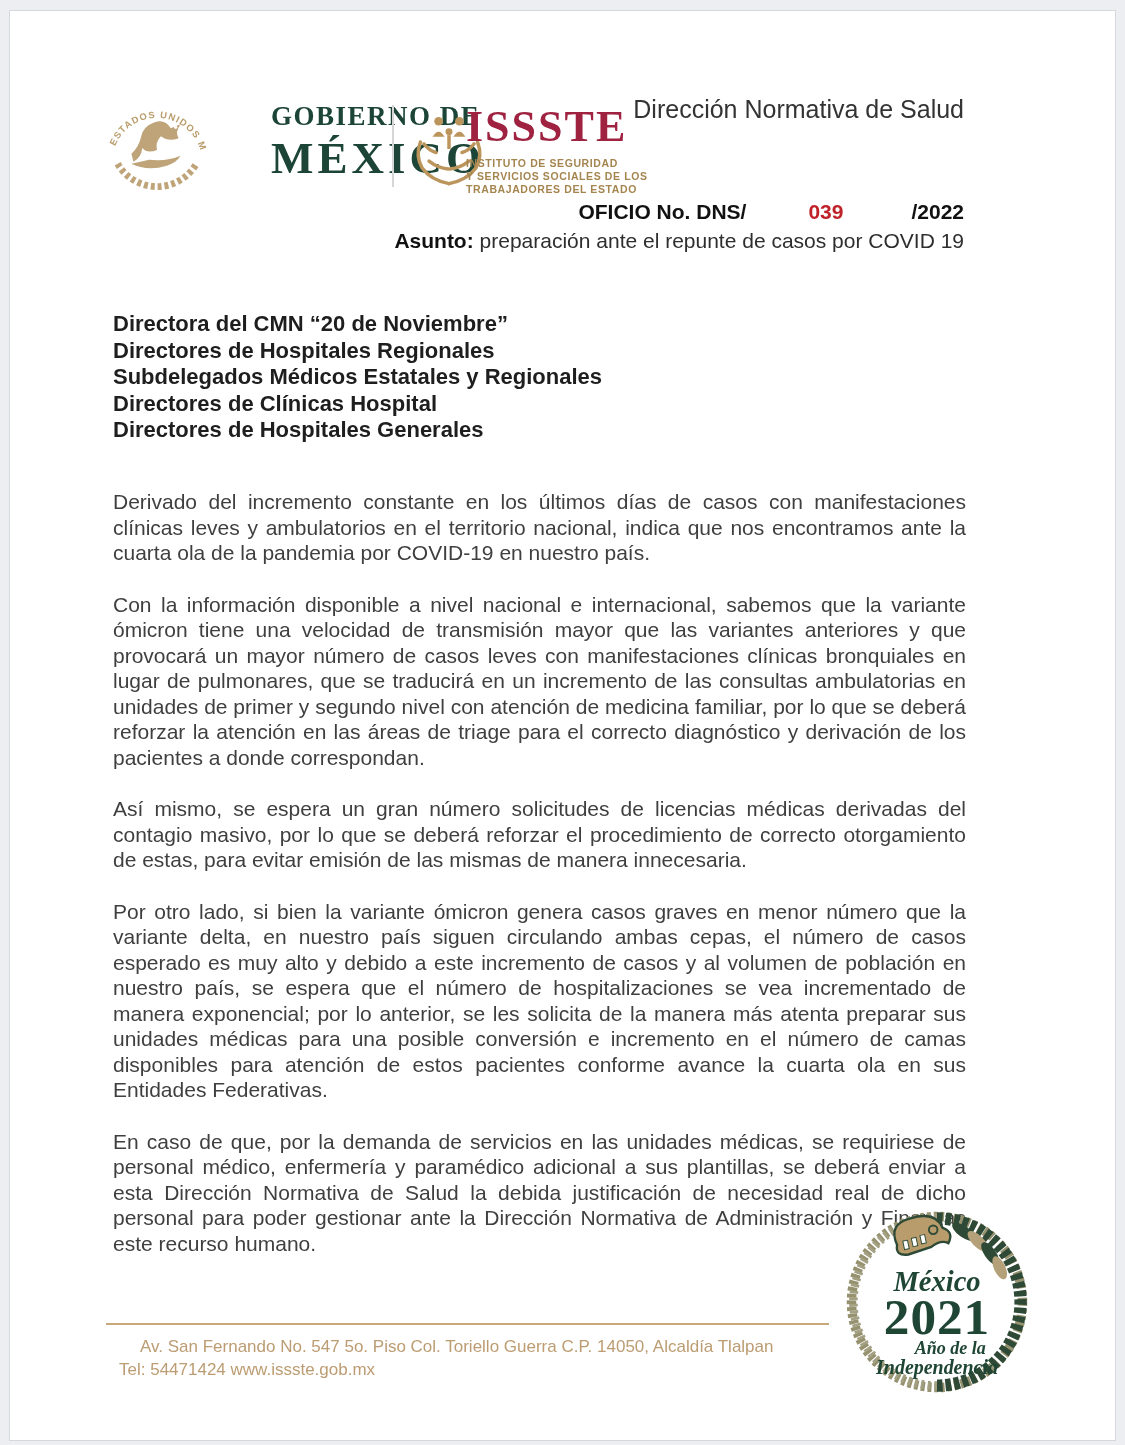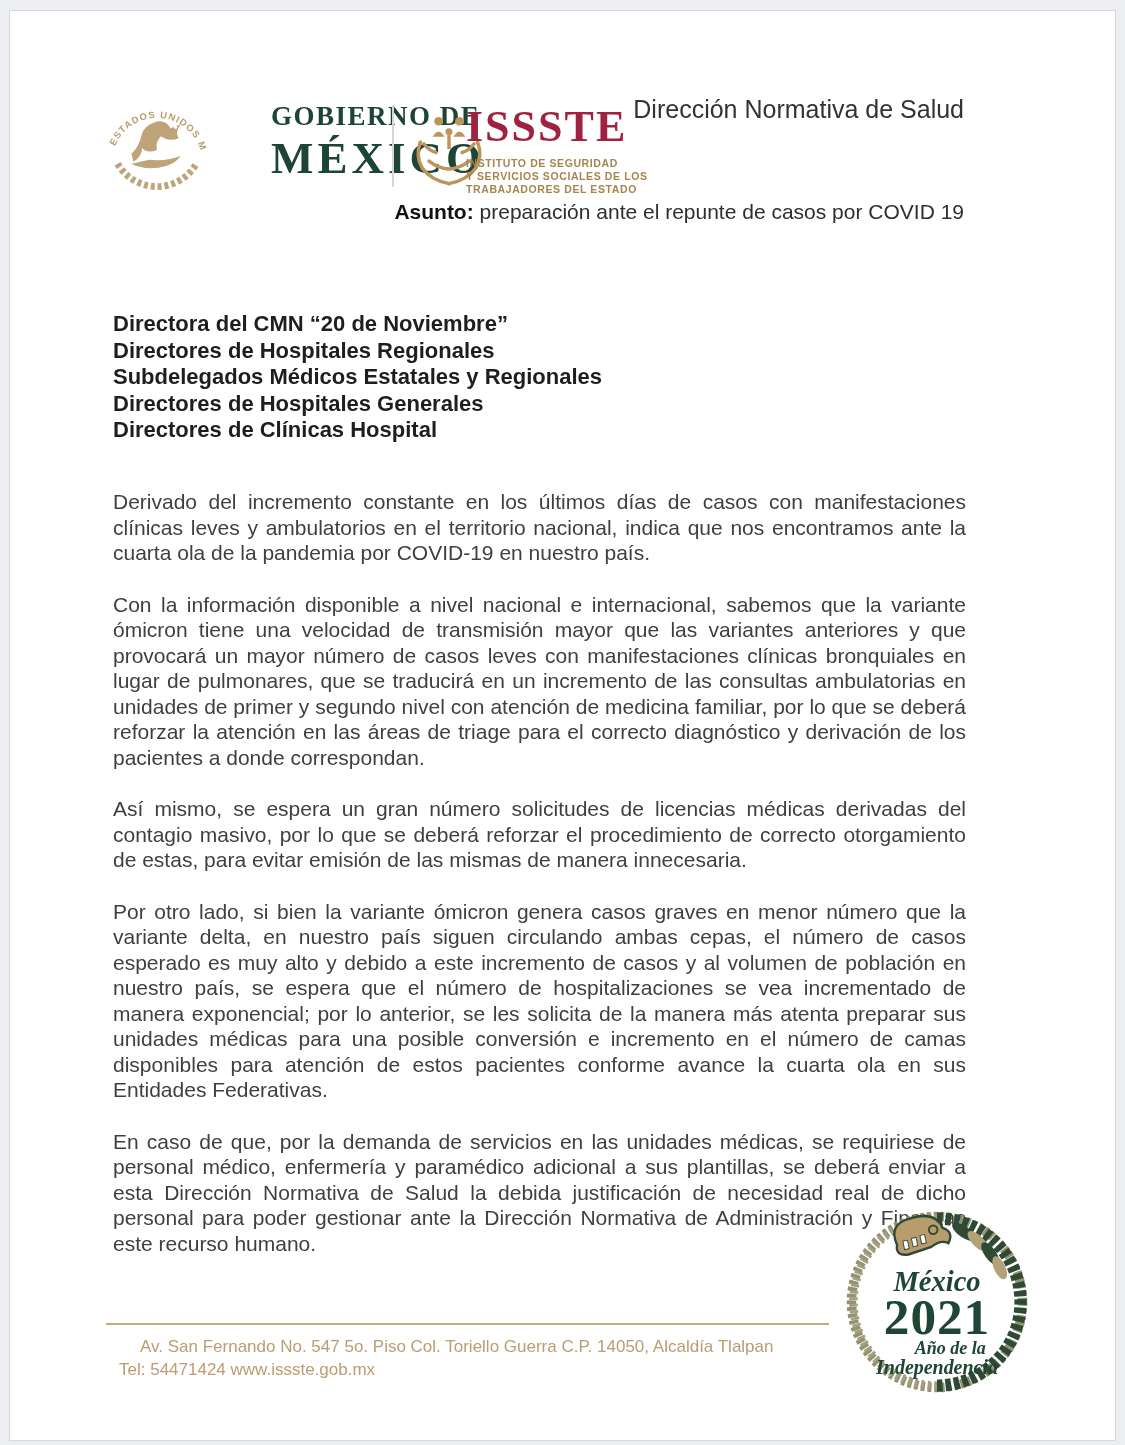--- a/index.html
+++ b/index.html
@@ -104,29 +104,30 @@
         <div>INSTITUTO DE SEGURIDAD</div>
         <div>Y SERVICIOS SOCIALES DE LOS</div>
         <div>TRABAJADORES DEL ESTADO</div>
       </div>
     </div>
 
     <div class="department">Dirección Normativa de Salud</div>
   </div>
 
   <div class="oficio">
+    <div class="num-line"><span>OFICIO No. DNS/</span><span class="num">039</span><span>/2022</span></div>
     <div class="subject"><b>Asunto:</b><span> preparación ante el repunte de casos por COVID 19</span></div>
   </div>
 
   <div class="addressees">
     <div>Directora del CMN “20 de Noviembre”</div>
     <div>Directores de Hospitales Regionales</div>
     <div>Subdelegados Médicos Estatales y Regionales</div>
+    <div>Directores de Clínicas Hospital</div>
     <div>Directores de Hospitales Generales</div>
-    <div>Directores de Clínicas Hospital</div>
   </div>
 
   <div class="body-text">
     <p>Derivado del incremento constante en los últimos días de casos con manifestaciones clínicas leves y ambulatorios en el territorio nacional, indica que nos encontramos ante la cuarta ola de la pandemia por COVID-19 en nuestro país.</p>
     <p>Con la información disponible a nivel nacional e internacional, sabemos que la variante ómicron tiene una velocidad de transmisión mayor que las variantes anteriores y que provocará un mayor número de casos leves con manifestaciones clínicas bronquiales en lugar de pulmonares, que se traducirá en un incremento de las consultas ambulatorias en unidades de primer y segundo nivel con atención de medicina familiar, por lo que se deberá reforzar la atención en las áreas de triage para el correcto diagnóstico y derivación de los pacientes a donde correspondan.</p>
     <p>Así mismo, se espera un gran número solicitudes de licencias médicas derivadas del contagio masivo, por lo que se deberá reforzar el procedimiento de correcto otorgamiento de estas, para evitar emisión de las mismas de manera innecesaria.</p>
     <p>Por otro lado, si bien la variante ómicron genera casos graves en menor número que la variante delta, en nuestro país siguen circulando ambas cepas, el número de casos esperado es muy alto y debido a este incremento de casos y al volumen de población en nuestro país, se espera que el número de hospitalizaciones se vea incrementado de manera exponencial; por lo anterior, se les solicita de la manera más atenta preparar sus unidades médicas para una posible conversión e incremento en el número de camas disponibles para atención de estos pacientes conforme avance la cuarta ola en sus Entidades Federativas.</p>
     <p>En caso de que, por la demanda de servicios en las unidades médicas, se requiriese de personal médico, enfermería y paramédico adicional a sus plantillas, se deberá enviar a esta Dirección Normativa de Salud la debida justificación de necesidad real de dicho personal para poder gestionar ante la Dirección Normativa de Administración y Finanzas este recurso humano.</p>
   </div>
 

